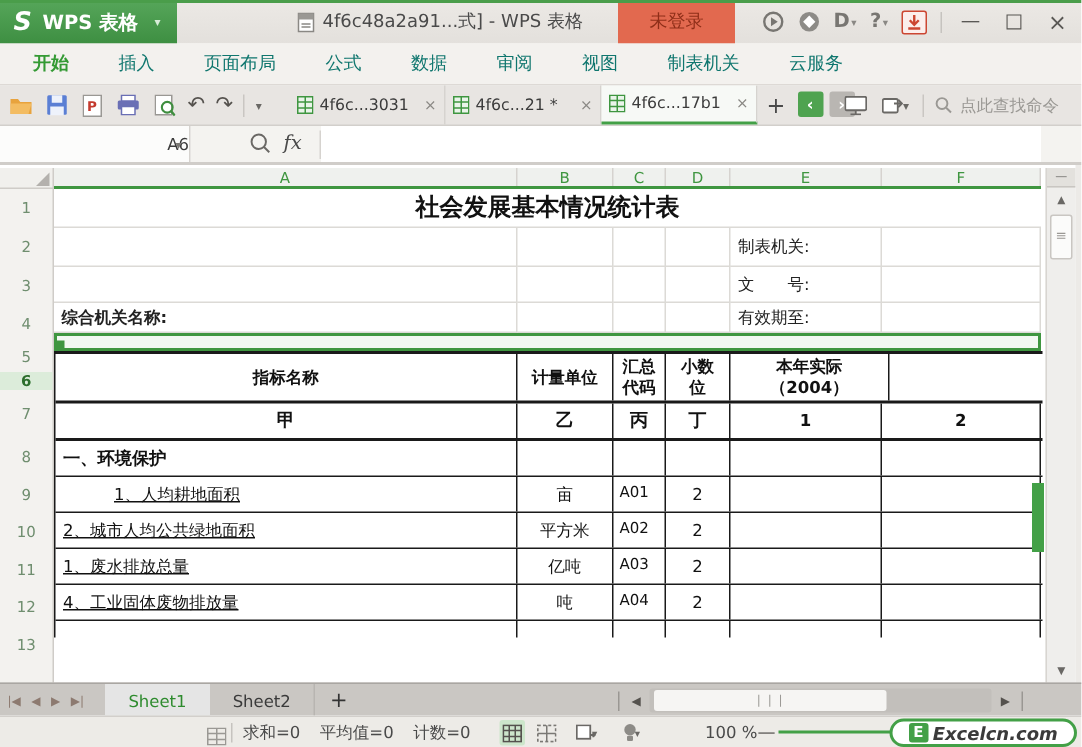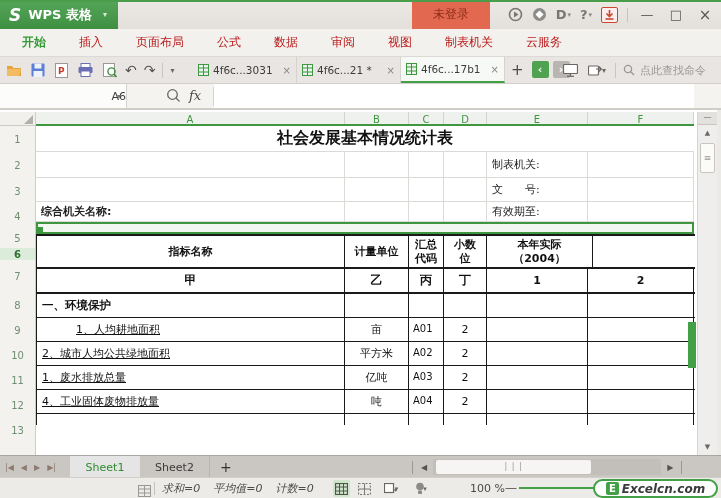--- a/index.html
+++ b/index.html
@@ -18,21 +18,21 @@
 .login-btn { position:absolute; left:412px; top:0; width:78px; height:29px; background:#e2694f; color:#8e2e18; font-size:12px; display:flex; align-items:center; justify-content:center; cursor:pointer; }
 .tb-icons { position:absolute; right:6px; top:0; height:29px; display:flex; align-items:center; gap:9px; }
 .tb-ic { color:#787672; font-size:13px; display:flex; align-items:center; cursor:pointer; }
 .tb-ic .dd { font-size:7px; margin-left:1px; color:#8a8884; }
 .dl-box { width:17px; height:16px; border:1px solid #cc4632; background:#fbeeec; display:flex; align-items:center; justify-content:center; border-radius:2px; }
 .tb-sep { width:1px; height:14px; background:#c6c3bf; }
 .winbtn { color:#5a5855; font-size:13px; width:20px; text-align:center; cursor:pointer; }
 
 
 .menubar { position:absolute; left:0; top:29px; width:721px; height:28px; background:#f3f1ee; border-bottom:1px solid #ddd9d5; display:flex; align-items:center; gap:33px; padding-left:22px; }
-.menu-item { font-size:12px; color:#b91c1c; cursor:pointer; }
+.menu-item { font-size:12px; color:#0f766e; cursor:pointer; }
 .menu-item.active { color:#349a34; font-weight:bold; }
 
 
 .toolbar { position:absolute; left:0; top:57px; width:721px; height:27px; background:#e8e5e2; border-bottom:1px solid #d2cfcb; }
 .quick { position:absolute; left:5px; top:0; height:26px; display:flex; align-items:center; gap:7px; }
 .q-ic { width:17px; height:17px; display:flex; align-items:center; justify-content:center; cursor:pointer; }
 .undo-redo { font-size:14px; color:#55524e; cursor:pointer; line-height:1; }
 .q-sep { width:1px; height:15px; background:#c9c6c2; }
 .q-dd { font-size:8px; color:#6a6865; cursor:pointer; }
 .doctabs { position:absolute; left:193px; top:0; height:26px; display:flex; }
@@ -105,21 +105,21 @@
 .hscroll { position:absolute; left:404px; top:0; height:22px; display:flex; align-items:center; }
 .hs-sep { width:1px; height:13px; background:#9a9793; margin:0 8px; }
 .hs-ar { color:#55524e; font-size:8px; cursor:pointer; }
 .hs-track { width:228px; height:16px; margin:0 6px; background:#c2bfbb; border-radius:2px; position:relative; }
 .hs-thumb { position:absolute; left:3px; top:1px; width:155px; height:14px; background:#f6f5f3; border-radius:2px; text-align:center; color:#9a9894; font-size:8px; line-height:13px; letter-spacing:1px; }
 
 
 .statusbar { position:absolute; left:0; top:477px; width:721px; height:21px; background:#edebe7; border-top:1px solid #d2cfcb; }
 .st-ic { position:absolute; left:138px; top:4px; }
 .st-sep { position:absolute; left:154px; top:4px; width:1px; height:13px; background:#c6c3bf; }
-.sums { position:absolute; left:162px; top:0; height:21px; display:flex; align-items:center; gap:13px; font-size:11px; color:#4a4a4a;font-style:italic; }
+.sums { position:absolute; left:162px; top:0; height:21px; display:flex; align-items:center; gap:13px; font-size:11px; color:#4a4a4a; }
 .views { position:absolute; left:333px; top:2px; display:flex; align-items:center; gap:6px; }
 .v-ic { width:17px; height:17px; border-radius:2px; display:flex; align-items:center; justify-content:center; cursor:pointer; }
 .v-ic.on { background:#cde6cb; }
 .v-dd { font-size:7px; color:#6a6865; margin-left:-2px; cursor:pointer; }
 .zoomtxt { position:absolute; left:470px; top:4px; font-size:11px; color:#4a4a4a; }
 .zoom-minus { position:absolute; left:505px; top:3px; font-size:12px; color:#5a5855; cursor:pointer; }
 .zoomline { position:absolute; left:519px; top:487px; width:76px; height:2px; background:#43a047; }
 .brand { position:absolute; left:593px; top:479px; width:125px; height:19px; background:#fff; border:2px solid #43a047; border-radius:10px; display:flex; align-items:center; justify-content:center; gap:3px; }
 .brand-e { width:13px; height:13px; background:#43a047; color:#fff; font-size:10px; font-weight:bold; display:flex; align-items:center; justify-content:center; border-radius:2px; }
 .brand-t { font-size:12px; font-weight:bold; font-style:italic; color:#3b3b3b; }
@@ -128,20 +128,29 @@
 <body>
 
 <div class="app">
   <div class="top-green"></div>
 
   <div class="titlebar">
     <div class="wps-btn">
       <span class="wps-logo">S</span>
       <span class="wps-name">WPS 表格</span>
       <span class="wps-dd">▾</span>
+    </div>
+    <div class="doc-title">
+      <svg class="doc-ico" viewBox="0 0 12 14">
+          <rect x="1" y="1" width="10" height="12" fill="#fff" stroke="#8a8884"></rect>
+          <rect x="1" y="1" width="10" height="4" fill="#9a9894"></rect>
+          <line x1="3" y1="8" x2="9" y2="8" stroke="#8a8884"></line>
+          <line x1="3" y1="10" x2="9" y2="10" stroke="#8a8884"></line>
+        </svg>
+      <span>4f6c48a2a91...式] - WPS 表格</span>
     </div>
     <div class="login-btn">未登录</div>
     <div class="tb-icons">
       <span class="tb-ic">
         <svg width="15" height="15" viewBox="0 0 15 15">
             <circle cx="7.5" cy="7.5" r="6" fill="none" stroke="#787672" stroke-width="1.6"></circle>
             <path d="M6 4.5 L10.5 7.5 L6 10.5 Z" fill="#787672"></path>
           </svg>
       </span>
       <span class="tb-ic">

